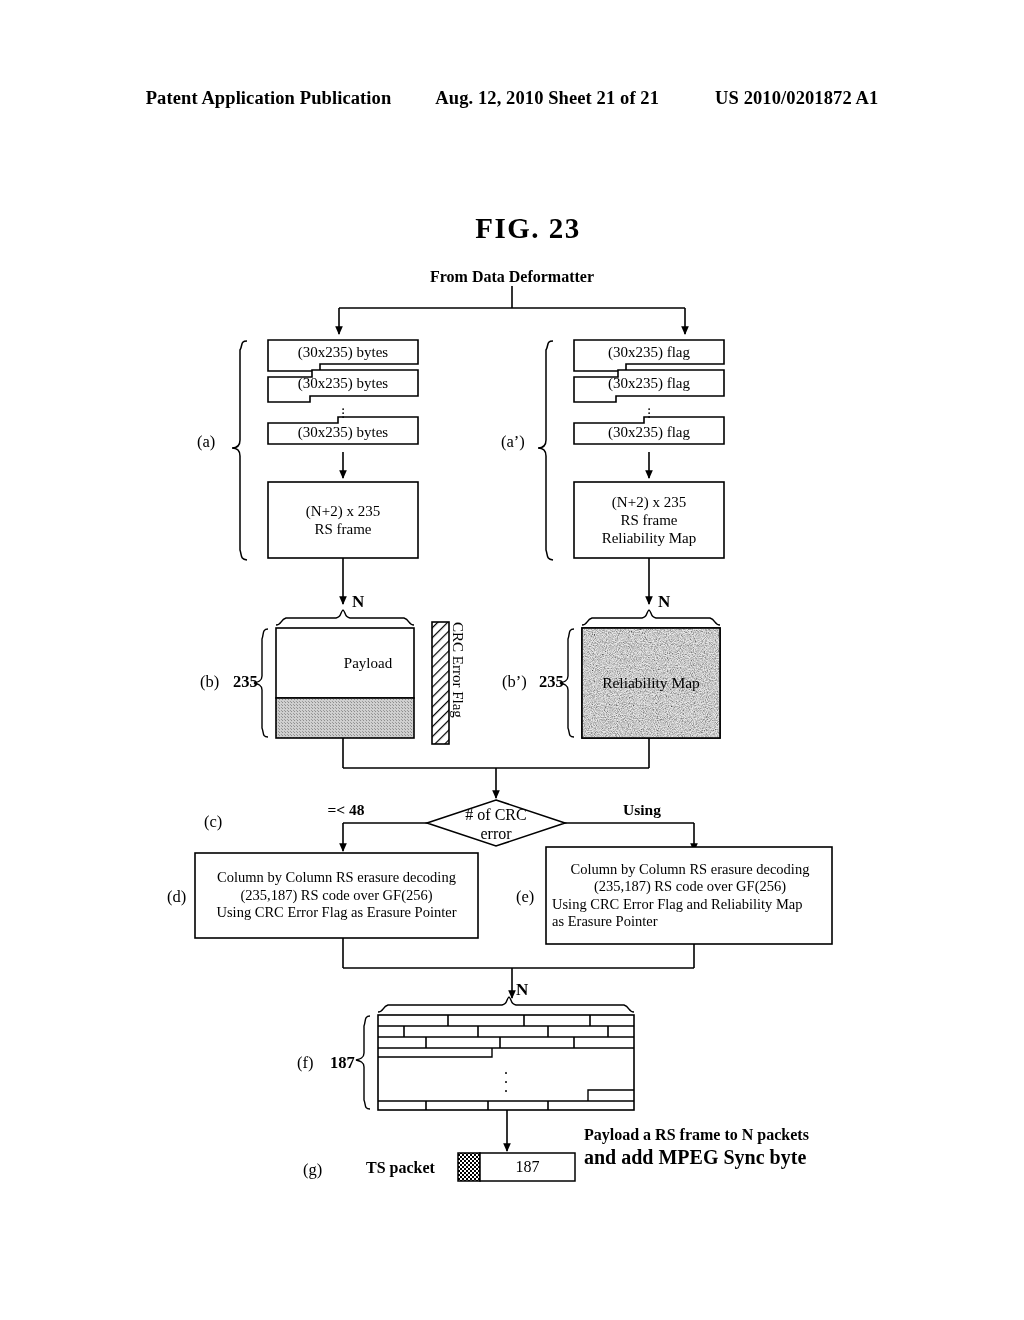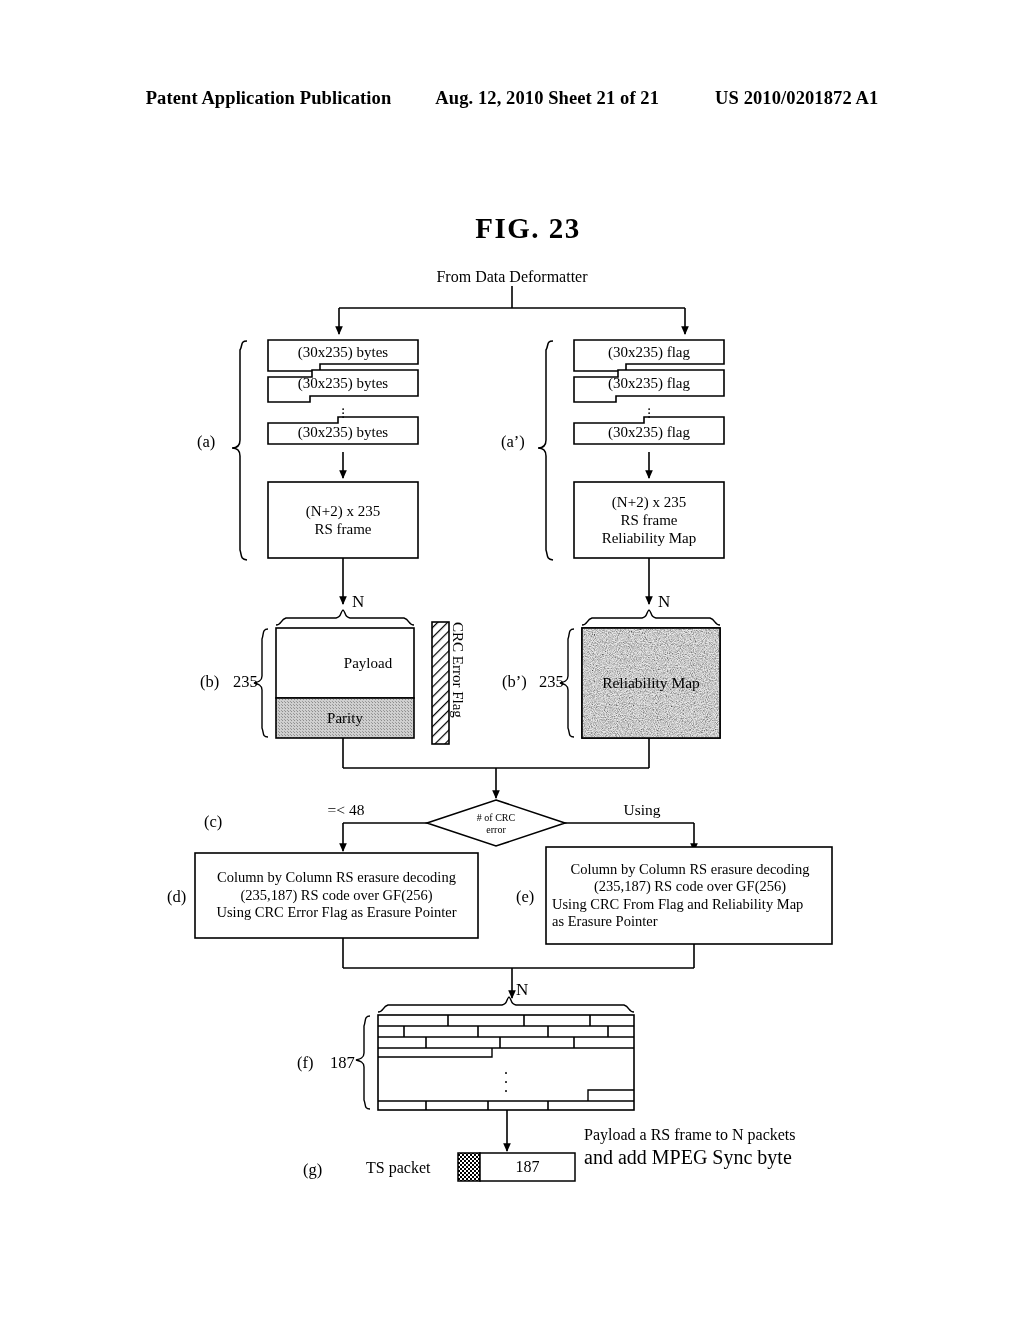--- a/index.html
+++ b/index.html
@@ -62,20 +62,21 @@
   }
 
   
   .lbl {
     position: absolute;
     font-family: "Liberation Serif", serif;
     font-size: 15px;
     line-height: 1.12;
     white-space: nowrap;
     color: #000;
+    font-weight: bold;
   }
   .lbl.ctr {
     text-align: center;
     transform: translateX(-50%);
   }
   .boxtext {
     position: absolute;
     display: flex;
     flex-direction: column;
     align-items: center;
@@ -302,48 +303,47 @@
   <div class="boxtext" style="left:574px; top:482px; width:150px; height:76px;">
     <span>(N+2) x 235</span>
     <span>RS frame</span>
     <span>Reliability Map</span>
   </div>
 
   <div class="lbl" style="left:352px; top:592px; font-size:17px;">N</div>
   <div class="sec-id" style="left:200px; top:672px;">(b)</div>
   <div class="lbl" style="left:233px; top:673px; font-size:16.5px;">235</div>
   <div class="boxtext" style="left:276px; top:628px; width:138px; height:70px;margin-left:23px;">Payload</div>
-  <div class="boxtext" style="left:276px; top:698px; width:138px; height:40px;">Parity</div>
   <div class="vert-lbl" style="left:466px; top:622px;">CRC Error Flag</div>
 
   <div class="lbl" style="left:658px; top:592px; font-size:17px;">N</div>
   <div class="sec-id" style="left:502px; top:672px;">(b’)</div>
   <div class="lbl" style="left:539px; top:673px; font-size:16.5px;">235</div>
   <div class="boxtext" style="left:582px; top:628px; width:138px; height:110px; font-size:15.5px;">Reliability Map</div>
 
   <div class="sec-id" style="left:204px; top:812px;">(c)</div>
-  <div class="boxtext" style="left:440px; top:803px; width:112px; height:42px; font-size:10px;">
+  <div class="boxtext" style="left:440px; top:803px; width:112px; height:42px; font-size:16px;">
     <span># of CRC</span>
     <span>error</span>
   </div>
   <div class="lbl ctr" style="left:346px; top:801px; font-size:15.5px;">=&lt; 48</div>
   <div class="lbl ctr" style="left:642px; top:801px; font-size:15.5px;">Using</div>
 
   <div class="sec-id" style="left:167px; top:887px;">(d)</div>
   <div class="boxtext" style="left:197px; top:853px; width:279px; height:85px; font-size:14.5px;">
     <span>Column by Column RS erasure decoding</span>
     <span>(235,187) RS code over GF(256)</span>
     <span>Using CRC Error Flag as Erasure Pointer</span>
   </div>
 
   <div class="sec-id" style="left:516px; top:887px;">(e)</div>
   <div class="boxtext left" style="left:552px; top:849px; width:276px; height:93px; font-size:14.5px;">
     <span style="align-self:center;">Column by Column RS erasure decoding</span>
     <span style="align-self:center;">(235,187) RS code over GF(256)</span>
-    <span>Using CRC From Flag and Reliability Map</span>
+    <span>Using CRC Error Flag and Reliability Map</span>
     <span>as Erasure Pointer</span>
   </div>
 
   <div class="lbl" style="left:516px; top:980px; font-size:17px;">N</div>
   <div class="sec-id" style="left:297px; top:1053px;">(f)</div>
   <div class="lbl" style="left:330px; top:1054px; font-size:16.5px;">187</div>
   <div class="dots-v" style="left:504px; top:1064px; line-height:9px; font-size:16px;">
     <div>.</div>
       <div>.</div>
       <div>.</div>

